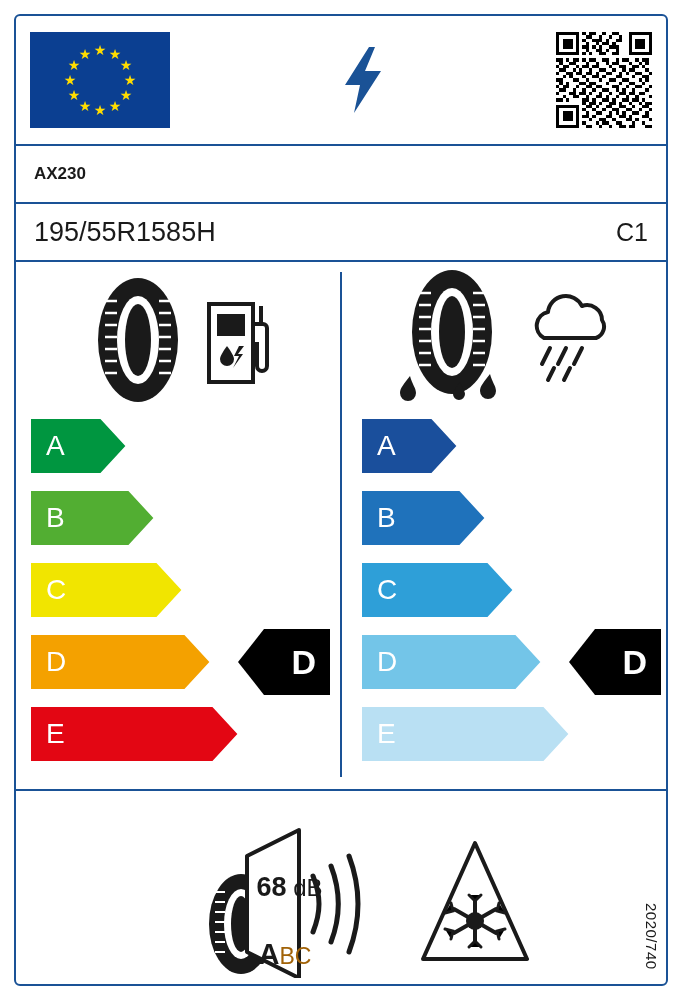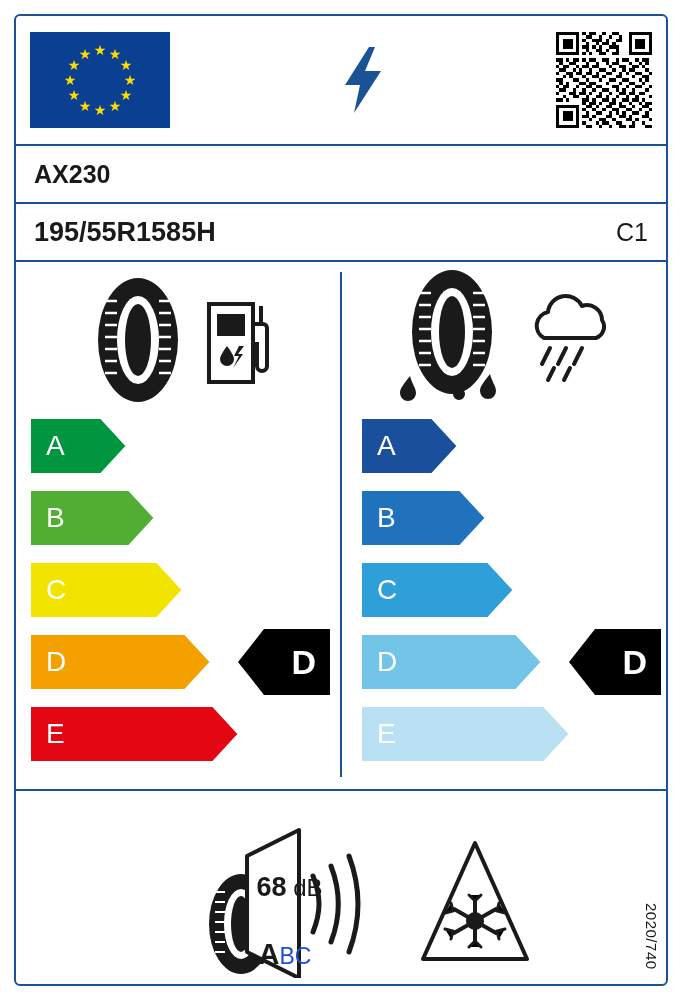--- a/index.html
+++ b/index.html
@@ -87,35 +87,34 @@
     align-items: center;
     justify-content: space-between;
     padding: 0 18px;
   }
   .brand-name {
     font-size: 27px;
     font-weight: bold;
     letter-spacing: 0.5px;
   }
   .brand-model {
-    font-size: 25px;
+    font-size: 17px;
     font-weight: bold;
   }
   .size-row {
     position: absolute;
     left: 0; right: 0; top: 188px;
     height: 56px;
     display: flex;
     align-items: center;
     justify-content: space-between;
     padding: 0 18px;
   }
   .tyre-size {
     font-size: 27px;
-    font-weight: bold;
   }
   .tyre-class {
     font-size: 25px;
     margin-left: 10px;
   }
 
   
   .main {
     position: absolute;
     left: 0; right: 0; top: 246px;
@@ -209,21 +208,21 @@
   .db-unit {
     font-weight: normal;
     font-size: 24px;
   }
   .abc {
     position: absolute;
     left: 64px; top: 110px;
     font-size: 27px;
   }
   .abc .a { font-weight: bold; font-size: 29px; }
-  .abc .bc { font-size: 23px; color: #1d4ed8; }
+  .abc .bc { font-size: 23px; color: #a16207; }
 
   .snow-group {
     position: relative;
     width: 120px; height: 140px;
   }
 
   .date {
     position: absolute;
     right: 6px; bottom: 14px;
     font-size: 15px;

